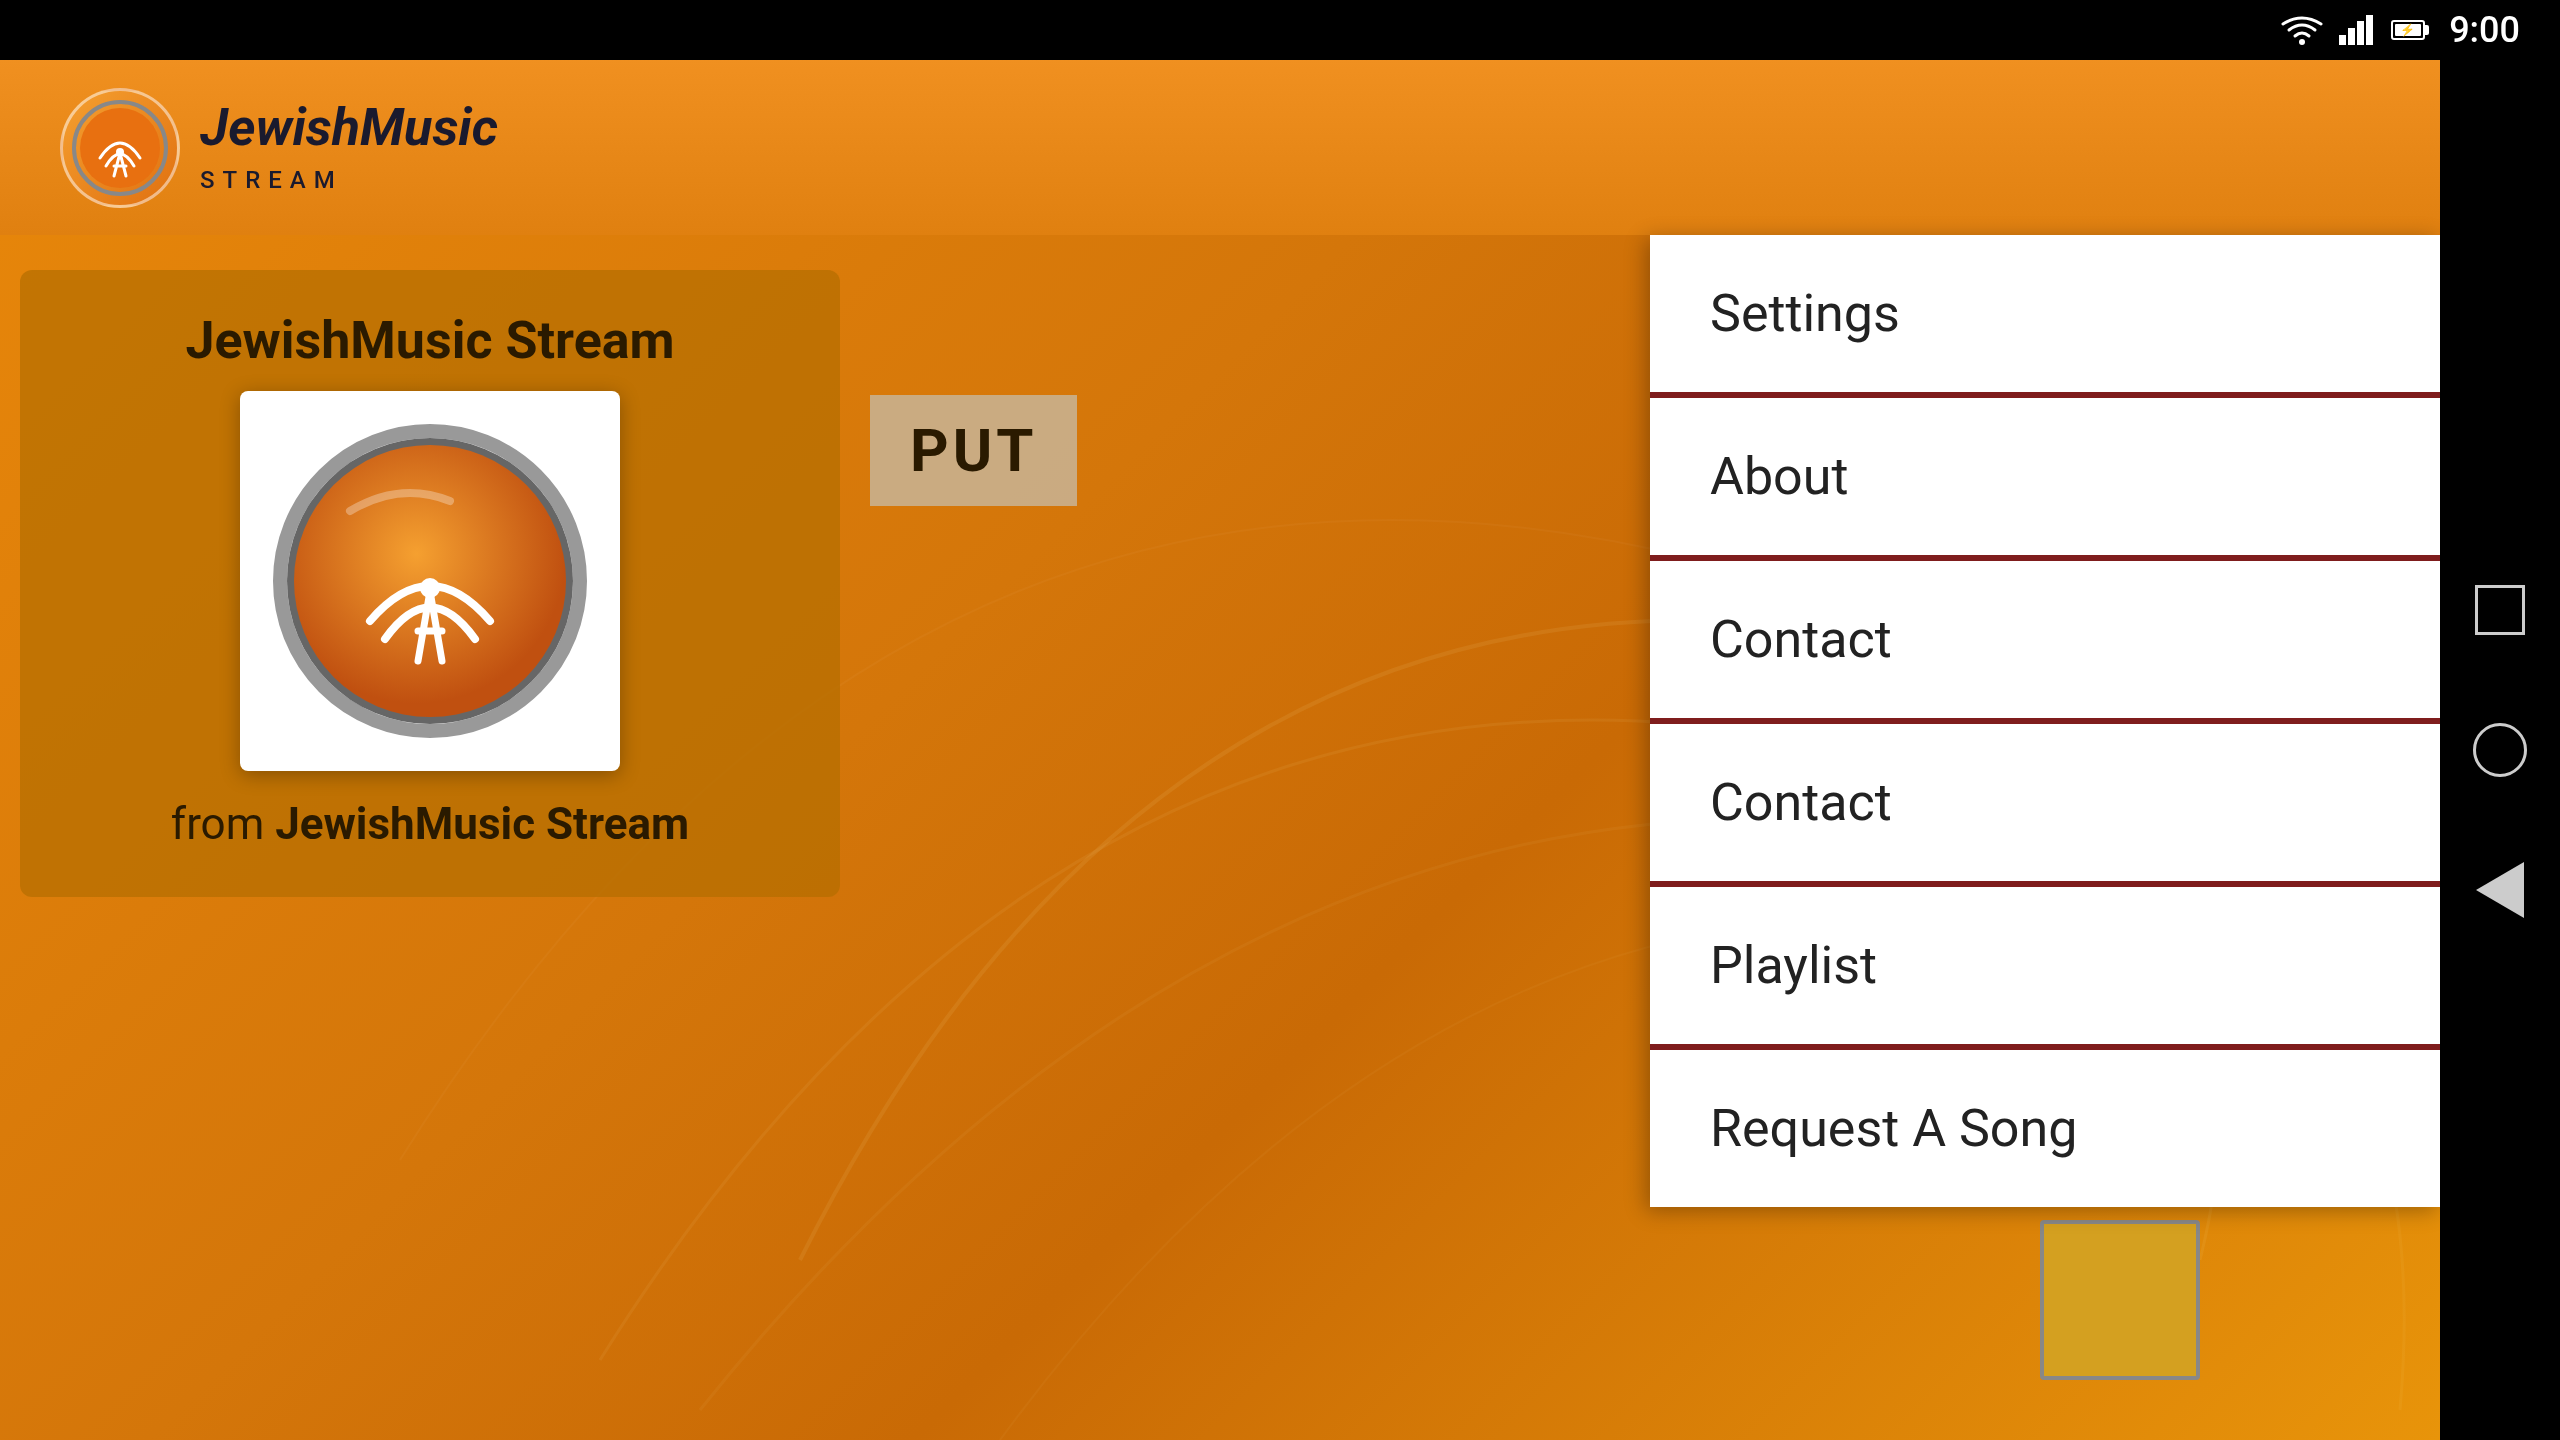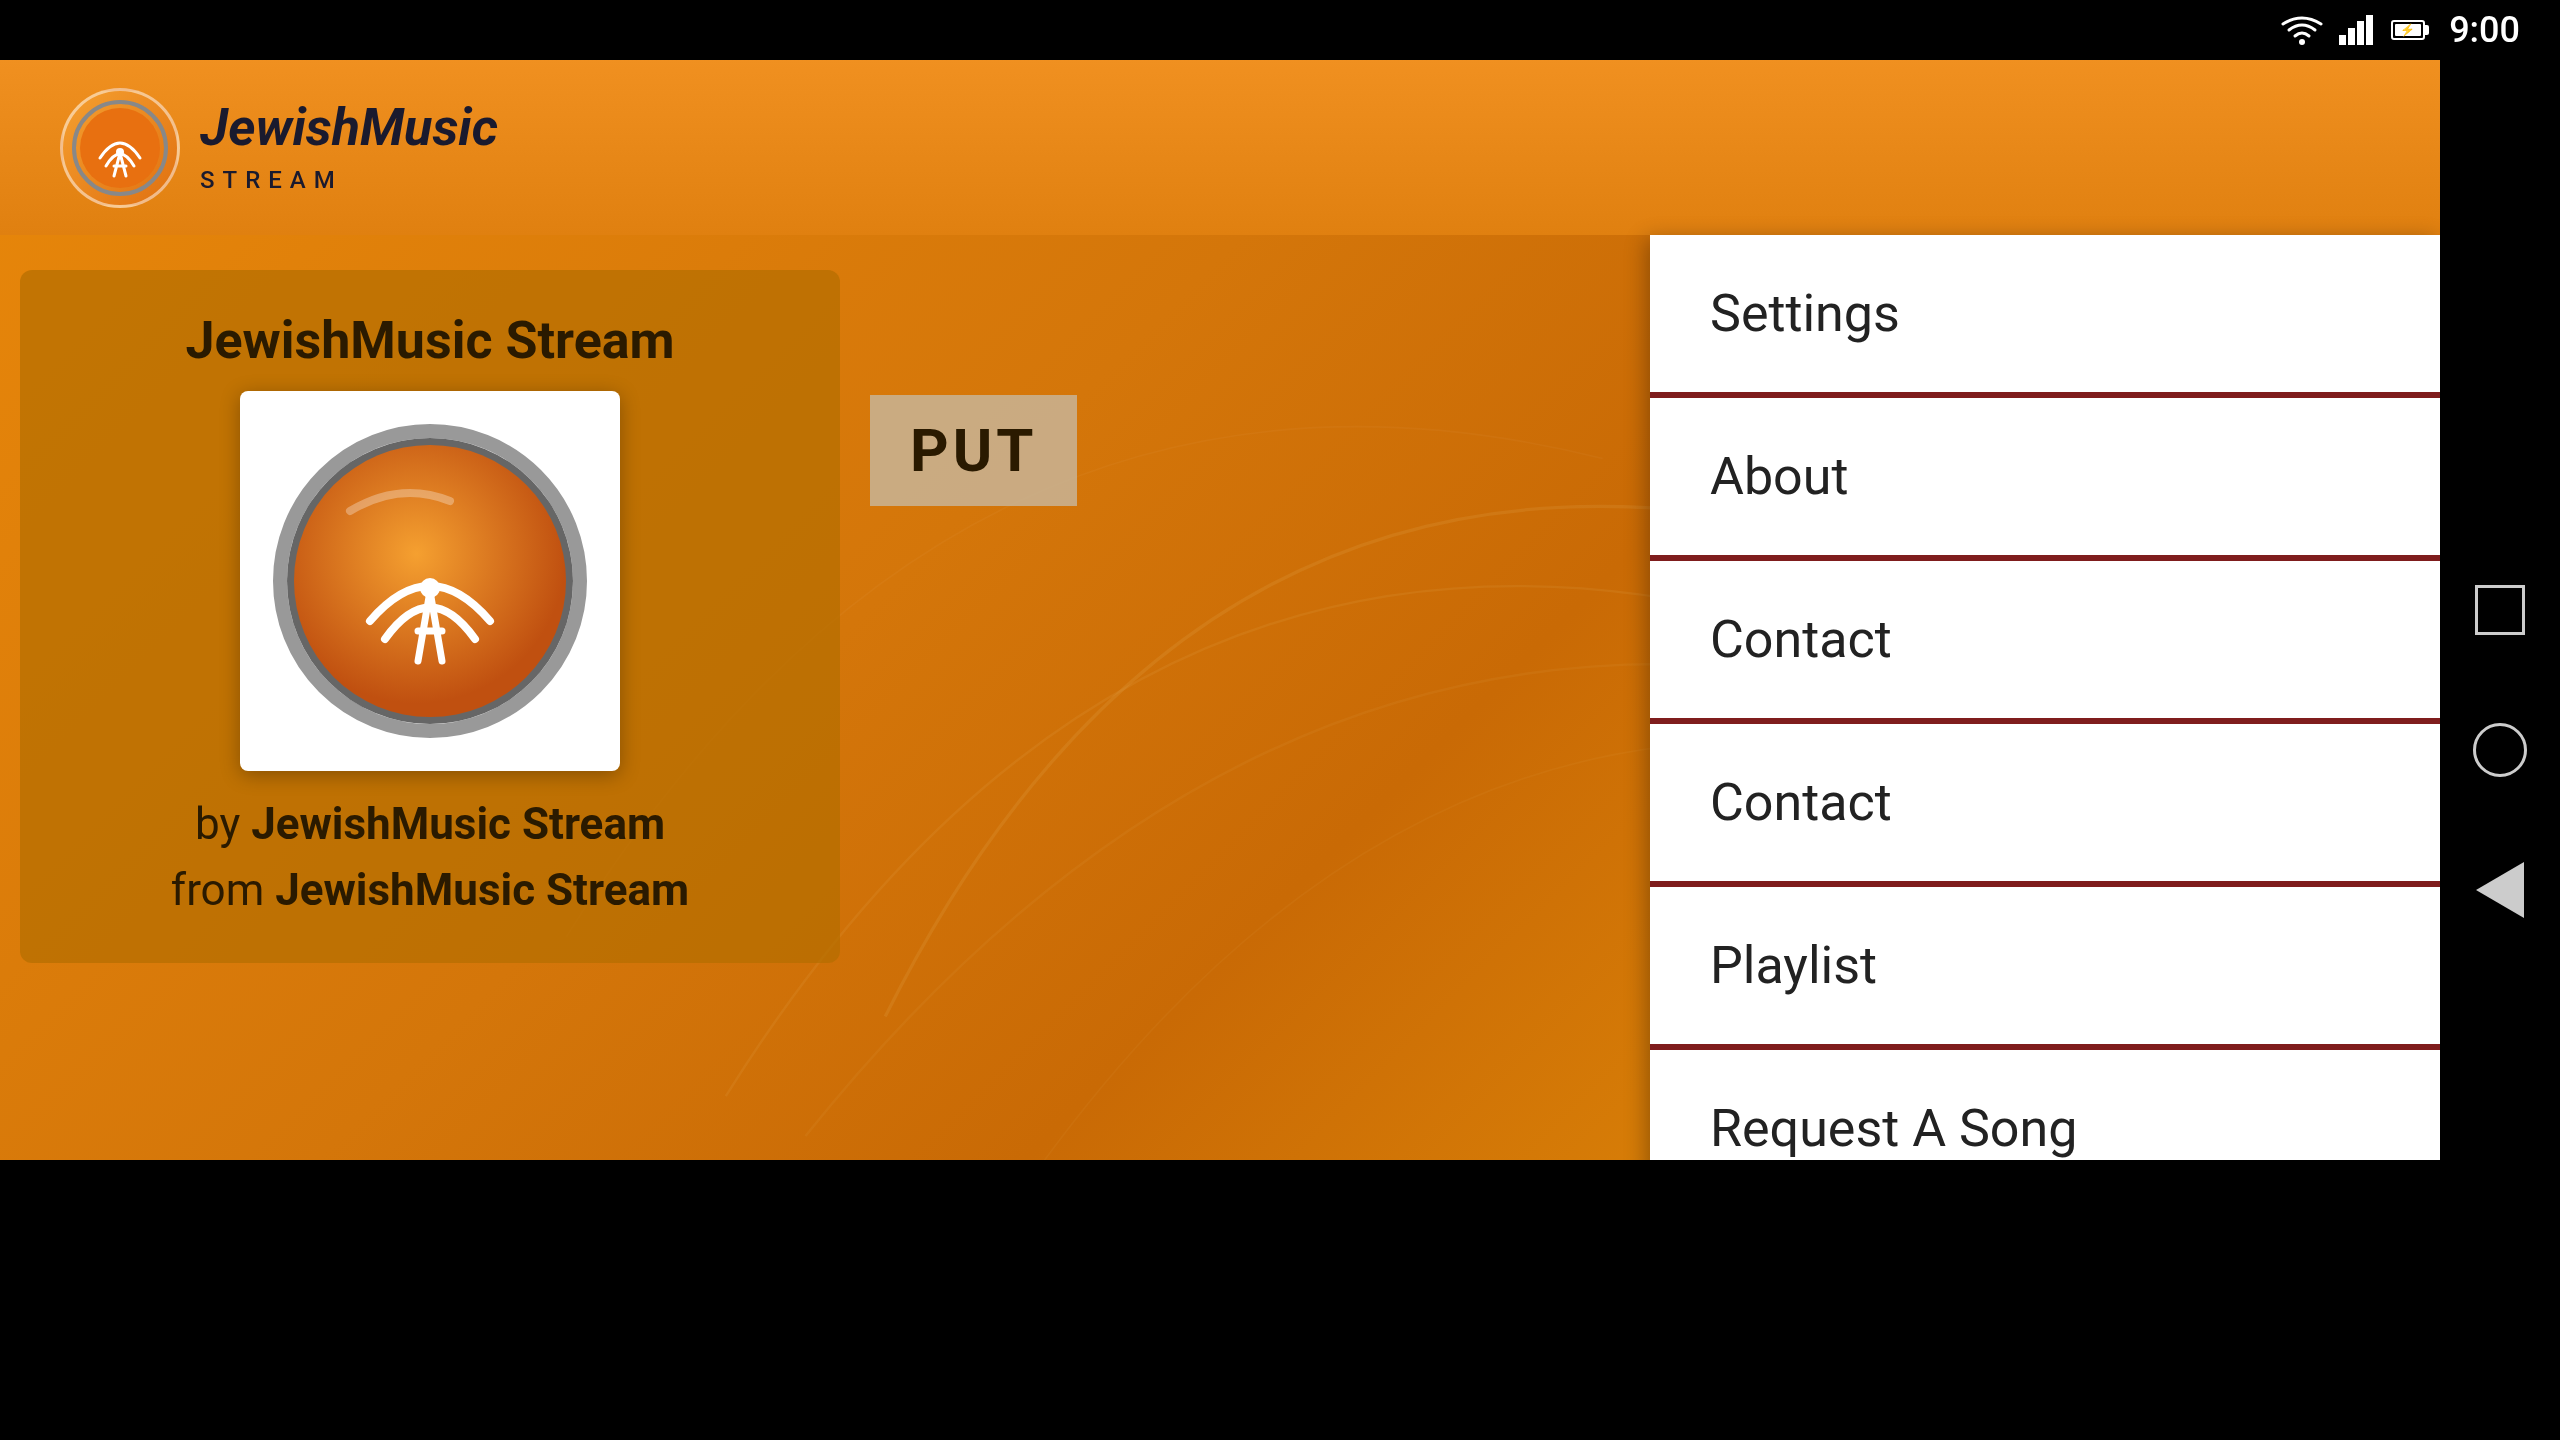--- a/index.html
+++ b/index.html
@@ -87,21 +87,21 @@
       font-weight: 500;
       margin-left: 8px;
     }
 
     
     #app-area {
       position: absolute;
       top: 60px;
       left: 0;
       width: 2440px;
-      height: 1100px;
+      height: 1380px;
       background: linear-gradient(135deg, #e8870a 0%, #d4760a 40%, #c96a05 60%, #e8940a 100%);
       overflow: hidden;
     }
 
     
     .swirl-bg {
       position: absolute;
       top: 0;
       left: 0;
       width: 100%;
@@ -406,23 +406,20 @@
           <path d="M 160 170 L 148 240 M 160 170 L 172 240 M 148 210 L 172 210" stroke="white" stroke-width="7" stroke-linecap="round" stroke-linejoin="round"></path>
 
           <circle cx="160" cy="167" r="10" fill="white"></circle>
 
           <path d="M 80 90 Q 130 60 180 80" stroke="rgba(255,255,255,0.3)" stroke-width="8" fill="none" stroke-linecap="round"></path>
         </svg>
       </div>
 
       <div class="album-info">
         <div>
-          <span>by </span><strong>JewishMusic Stream</strong>
-        </div>
-        <div>
           <span>from </span><strong>JewishMusic Stream</strong>
         </div>
       </div>
     </div>
 
     <div id="put-button-area">
       <span>PUT</span>
     </div>
 
     <div id="dropdown-menu">

